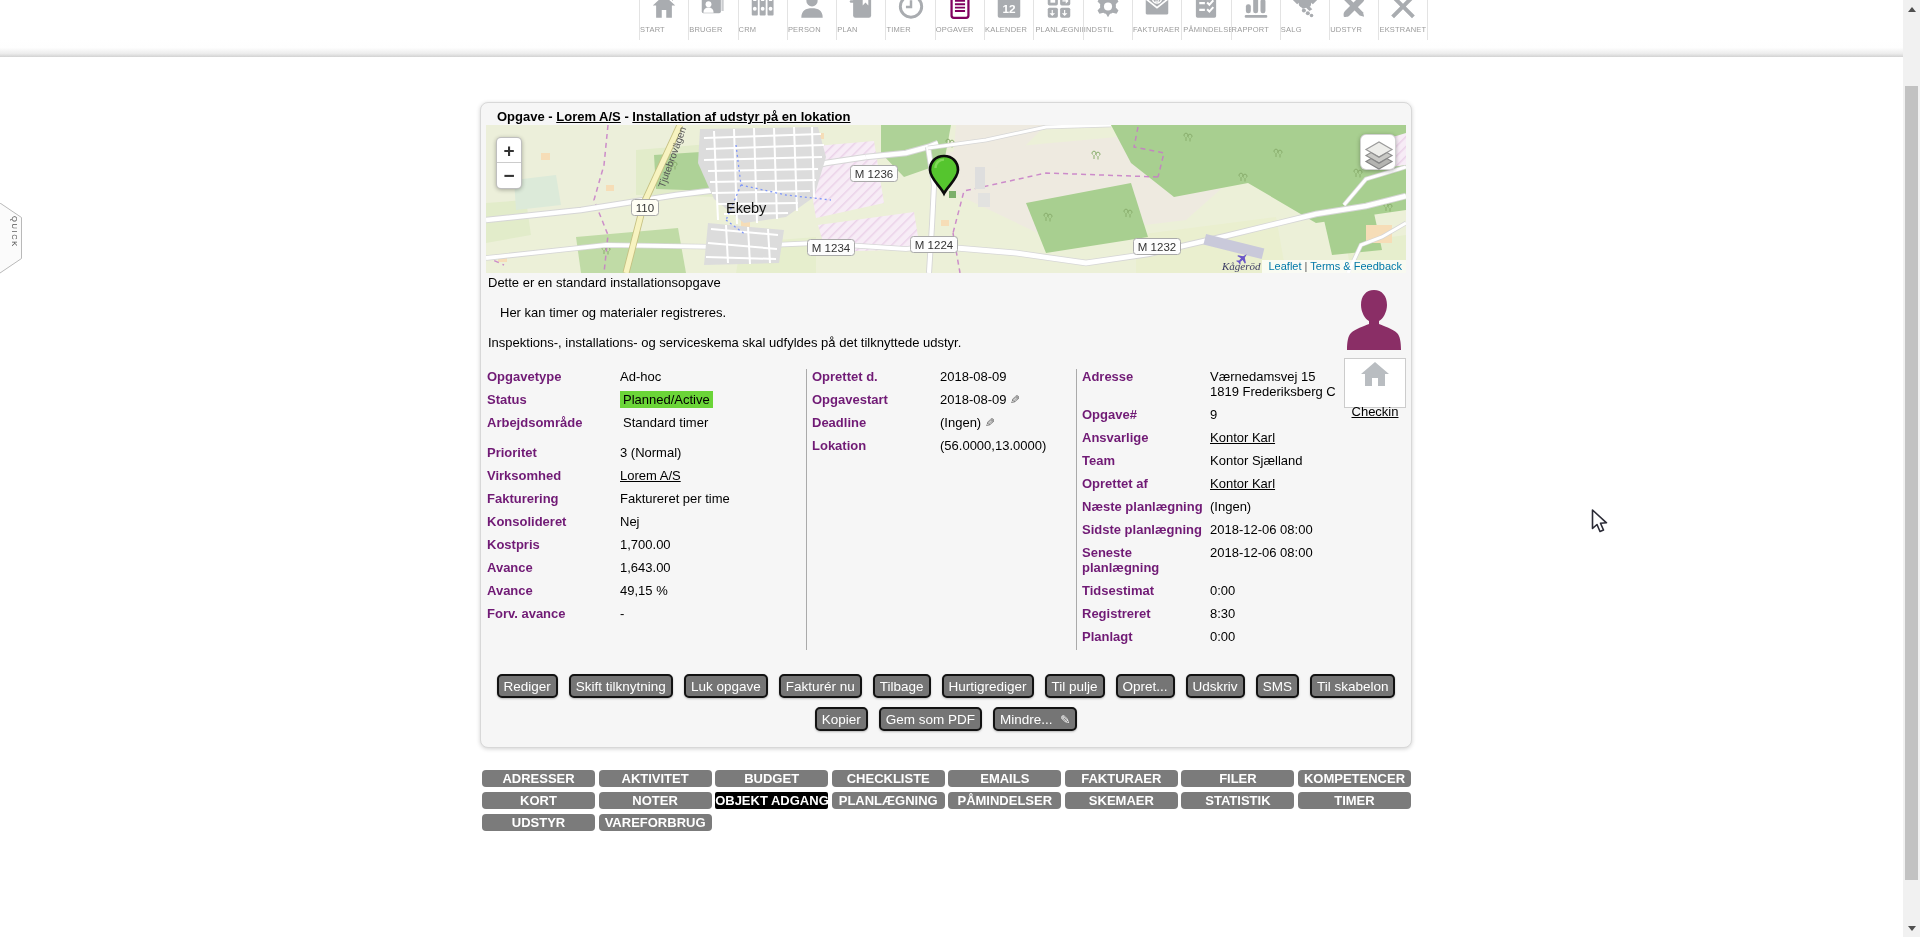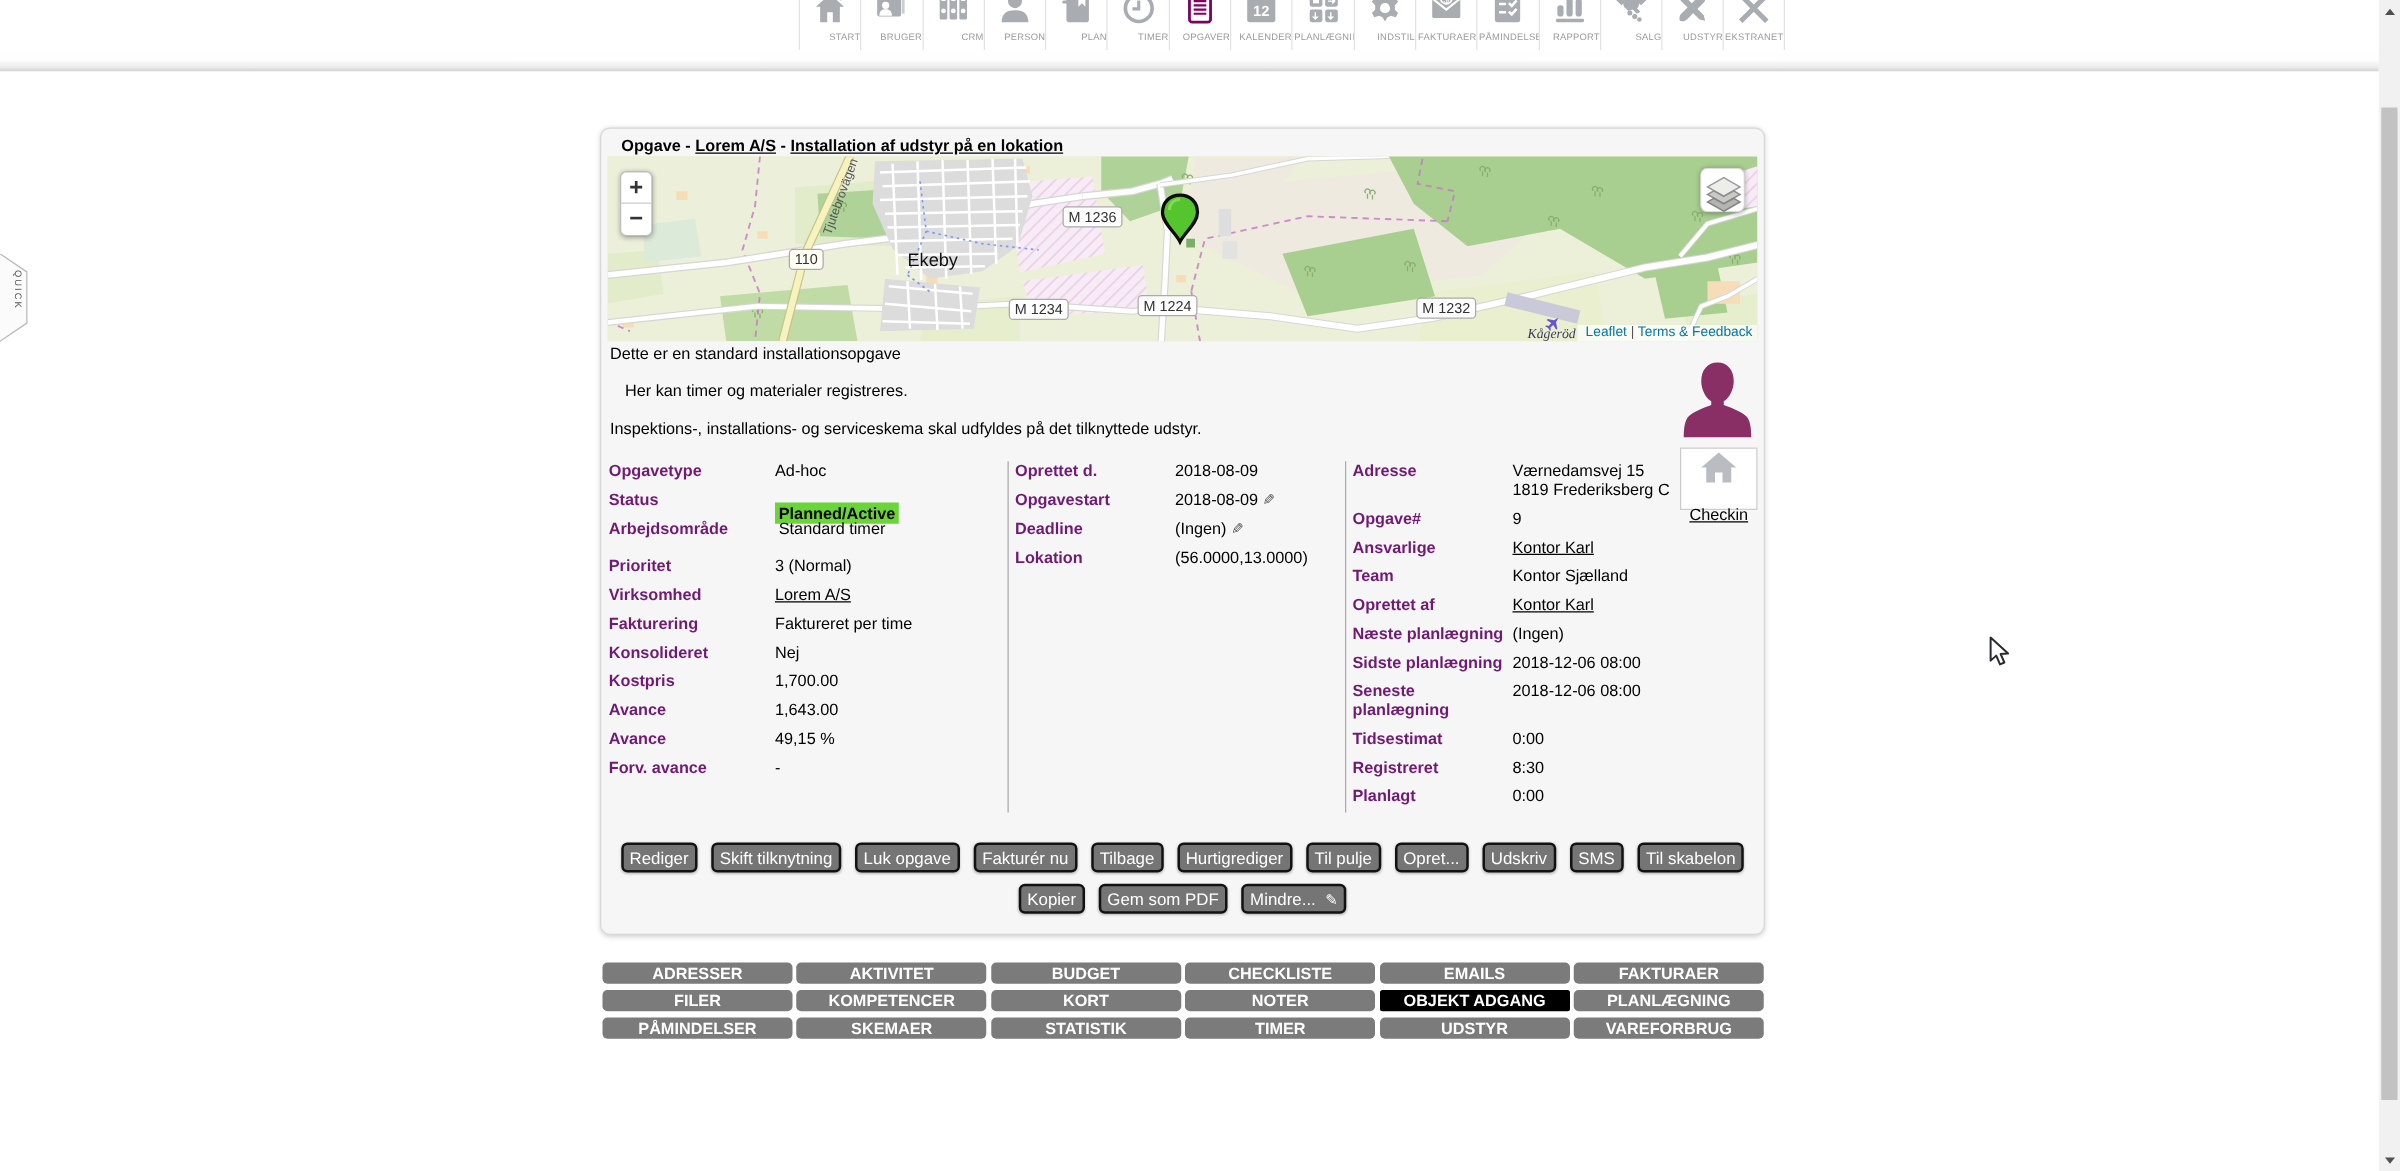--- a/index.html
+++ b/index.html
@@ -5,21 +5,21 @@
 * { box-sizing: border-box; margin:0; padding:0; }
 html,body { width:1920px; height:937px; overflow:hidden; background:#fff;
   font-family:"Liberation Sans", sans-serif; position:relative; }
 #page { position:absolute; left:0; top:0; width:1920px; height:937px; }
 
 
 #iconbar { position:absolute; left:639px; top:0; height:40px; display:flex; }
 .icell { width:49.3px; height:40px; border-left:1px solid #e3e3e3; position:relative; overflow:hidden; }
 .icell:last-child { border-right:1px solid #e3e3e3; }
 .icell svg { position:absolute; left:50%; transform:translateX(-50%); top:-7px; }
-.ilabel { position:absolute; top:25px; width:100%; text-align:right; font-size:7.5px;
+.ilabel { position:absolute; top:25px; width:100%; text-align:left; font-size:7.5px;
   color:#9b9b9b; letter-spacing:0.2px; white-space:nowrap; }
 .ilabel.clip { text-align:left; padding-left:1px; }
 
 #preband { position:absolute; left:0; top:40px; width:1903px; height:17px;
   background:linear-gradient(180deg,#ffffff 0%,#fefefe 45%,#ececec 80%,#d2d2d2 100%); }
 
 
 #menubar { position:absolute; left:0; top:57px; width:1903px; height:33px; background:#800060; }
 #menubar .mi { position:absolute; top:8.5px; color:#fff; font-weight:bold; font-size:13px; letter-spacing:-0.2px; }
 
@@ -60,21 +60,21 @@
 #checkin .txt { text-decoration:underline; margin-top:14px; }
 
 
 .btnrow { position:absolute; left:0; width:100%; display:flex; justify-content:center; }
 .gbtn { background:#757575; border:2px solid #121212; border-radius:5px; color:#fff;
   font-size:13.5px; font-family:"Liberation Sans", sans-serif; padding:2px 5px; margin:0 5.5px;
   height:24px; line-height:18px; box-shadow:0 1px 2px rgba(0,0,0,0.25); white-space:nowrap;}
 
 
 #tabs { position:absolute; left:482px; top:770px; width:929px; display:grid;
-  grid-template-columns:repeat(6, 1fr); column-gap:3.5px; row-gap:5px; }
+  grid-template-columns:repeat(8, 1fr); column-gap:3.5px; row-gap:5px; }
 .tab { height:17px; background:#7b7b7b; border-radius:4px; color:#fff; font-size:13px;
   font-weight:bold; text-align:center; line-height:17px; letter-spacing:0;
   white-space:nowrap; overflow:hidden; }
 .tab.sel { background:#000000; border-radius:2px; }
 .tab.empty { background:transparent; }
 
 
 #teampanel { position:absolute; left:480px; top:836px; width:932px; height:70px;
   background:linear-gradient(180deg,#f2f2f2 0%,#efefef 80%,#e2e2e2 97%,#dcdcdc 100%); border-radius:3px; }
 #teampanel .line1 { position:absolute; left:17px; top:8px; font-size:13px; color:#000; }
@@ -439,21 +439,21 @@
     <div class="desc" style="top:202px;margin-left:12px;">Her kan timer og materialer registreres.</div>
     <div class="desc" style="top:232px;">Inspektions-, installations- og serviceskema skal udfyldes på det tilknyttede udstyr.</div>
 
     <div class="vdiv" style="left:325px;"></div>
     <div class="vdiv" style="left:595px;"></div>
 
     <div id="col1">
         <div class="dlabel" style="left:6px; top:266px; ">Opgavetype</div>
         <div class="dval" style="left:139px; top:266px;">Ad-hoc</div>
         <div class="dlabel" style="left:6px; top:289px; ">Status</div>
-        <div class="dval" style="left:139px; top:300px;font-weight:bold;"><span class="hl-green">Planned/Active</span></div>
+        <div class="dval" style="left:139px; top:289px;"><span class="hl-green">Planned/Active</span></div>
         <div class="dlabel" style="left:6px; top:312px; ">Arbejdsområde</div>
         <div class="dval" style="left:142px; top:312px;">Standard timer</div>
         <div class="dlabel" style="left:6px; top:342px; ">Prioritet</div>
         <div class="dval" style="left:139px; top:342px;">3 (Normal)</div>
         <div class="dlabel" style="left:6px; top:365px; ">Virksomhed</div>
         <div class="dval" style="left:139px; top:365px;"><u>Lorem A/S</u></div>
         <div class="dlabel" style="left:6px; top:388px; ">Fakturering</div>
         <div class="dval" style="left:139px; top:388px;">Faktureret per time</div>
         <div class="dlabel" style="left:6px; top:411px; ">Konsolideret</div>
         <div class="dval" style="left:139px; top:411px;">Nej</div>

